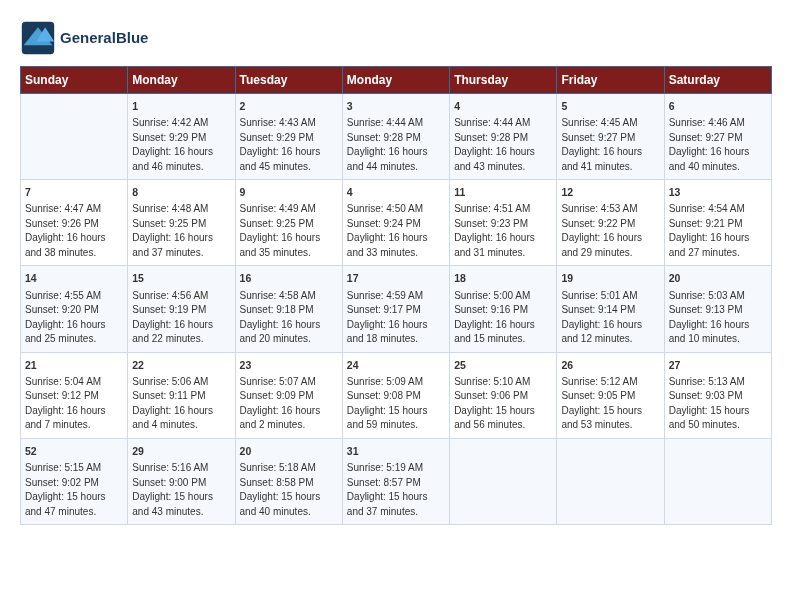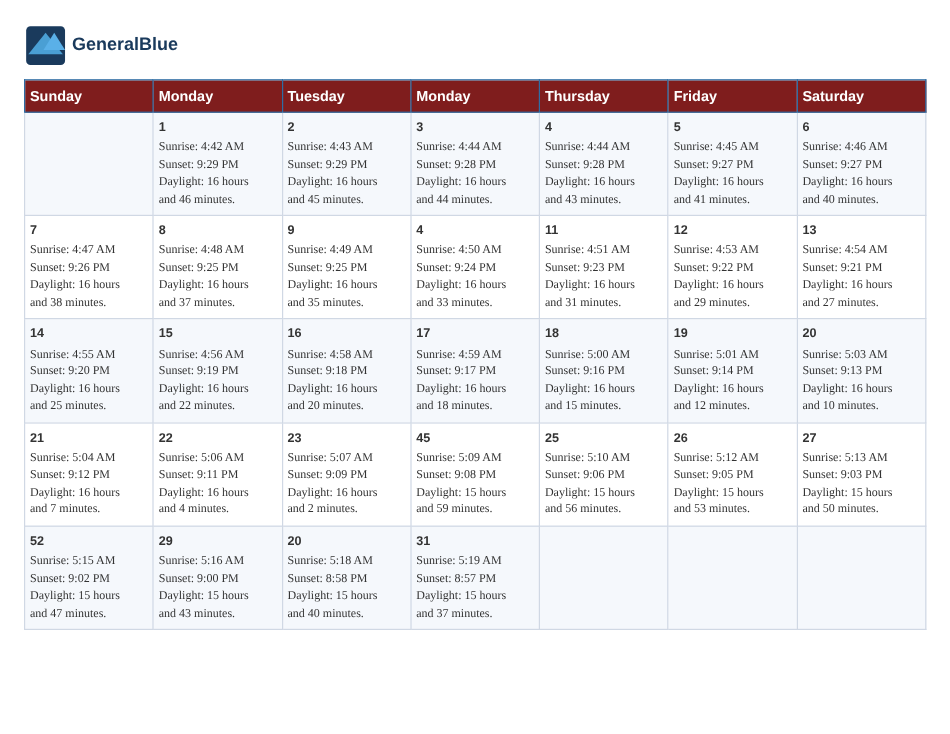--- a/index.html
+++ b/index.html
@@ -79,21 +79,20 @@
       line-height: 1.45;
     }
     .day-number {
       font-weight: bold;
       display: block;
       margin-bottom: 2px;
     }
     .cell-info {
       font-size: 10px;
       color: #333;
-      font-family: Liberation Serif, serif;
     }
   </style>
 </head>
 <body>
 
 <div class="header-area">
   <div class="logo">
     <svg class="logo-icon" viewBox="0 0 40 40">
       <rect x="2" y="2" width="36" height="36" rx="4" fill="#1a3a5c"></rect>
       <polygon points="20,8 36,28 4,28" fill="#4a9fd4"></polygon>
@@ -213,21 +212,21 @@
         </td>
         <td>
           <span class="day-number">22</span>
           <div class="cell-info">Sunrise: 5:06 AM<br>Sunset: 9:11 PM<br>Daylight: 16 hours<br>and 4 minutes.</div>
         </td>
         <td>
           <span class="day-number">23</span>
           <div class="cell-info">Sunrise: 5:07 AM<br>Sunset: 9:09 PM<br>Daylight: 16 hours<br>and 2 minutes.</div>
         </td>
         <td>
-          <span class="day-number">45</span>
+          <span class="day-number">24</span>
           <div class="cell-info">Sunrise: 5:09 AM<br>Sunset: 9:08 PM<br>Daylight: 15 hours<br>and 59 minutes.</div>
         </td>
         <td>
           <span class="day-number">25</span>
           <div class="cell-info">Sunrise: 5:10 AM<br>Sunset: 9:06 PM<br>Daylight: 15 hours<br>and 56 minutes.</div>
         </td>
         <td>
           <span class="day-number">26</span>
           <div class="cell-info">Sunrise: 5:12 AM<br>Sunset: 9:05 PM<br>Daylight: 15 hours<br>and 53 minutes.</div>
         </td>

